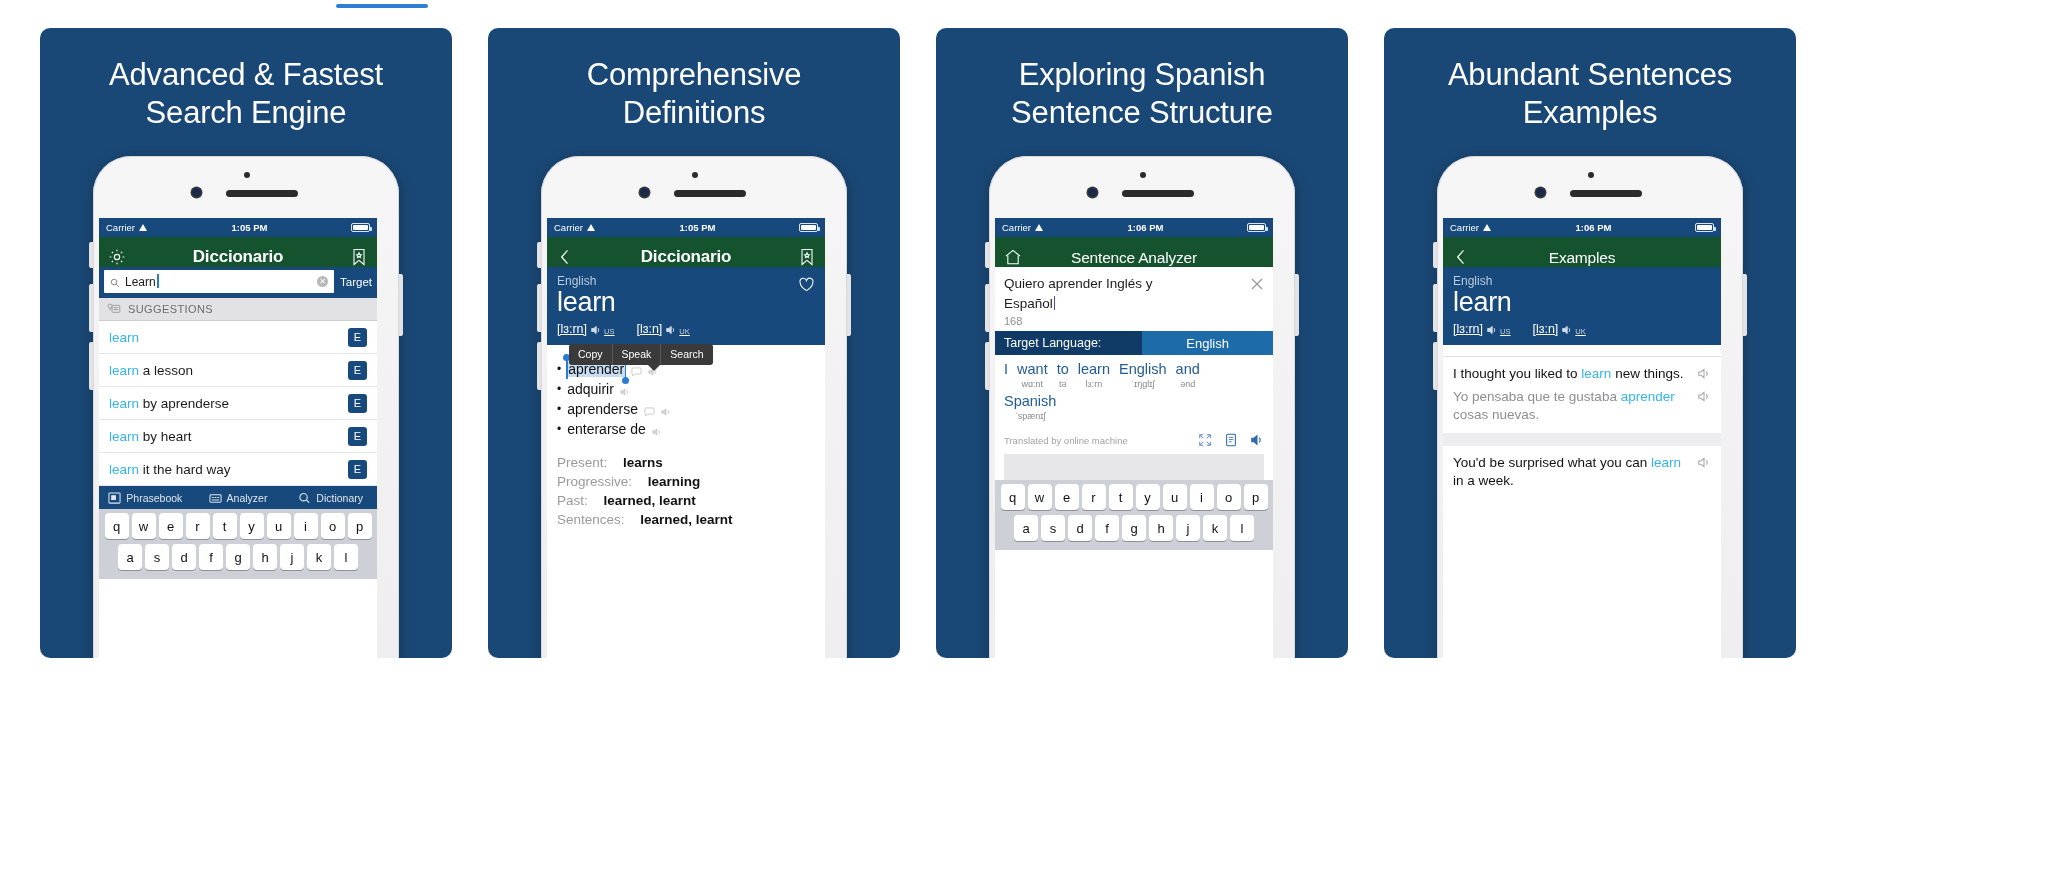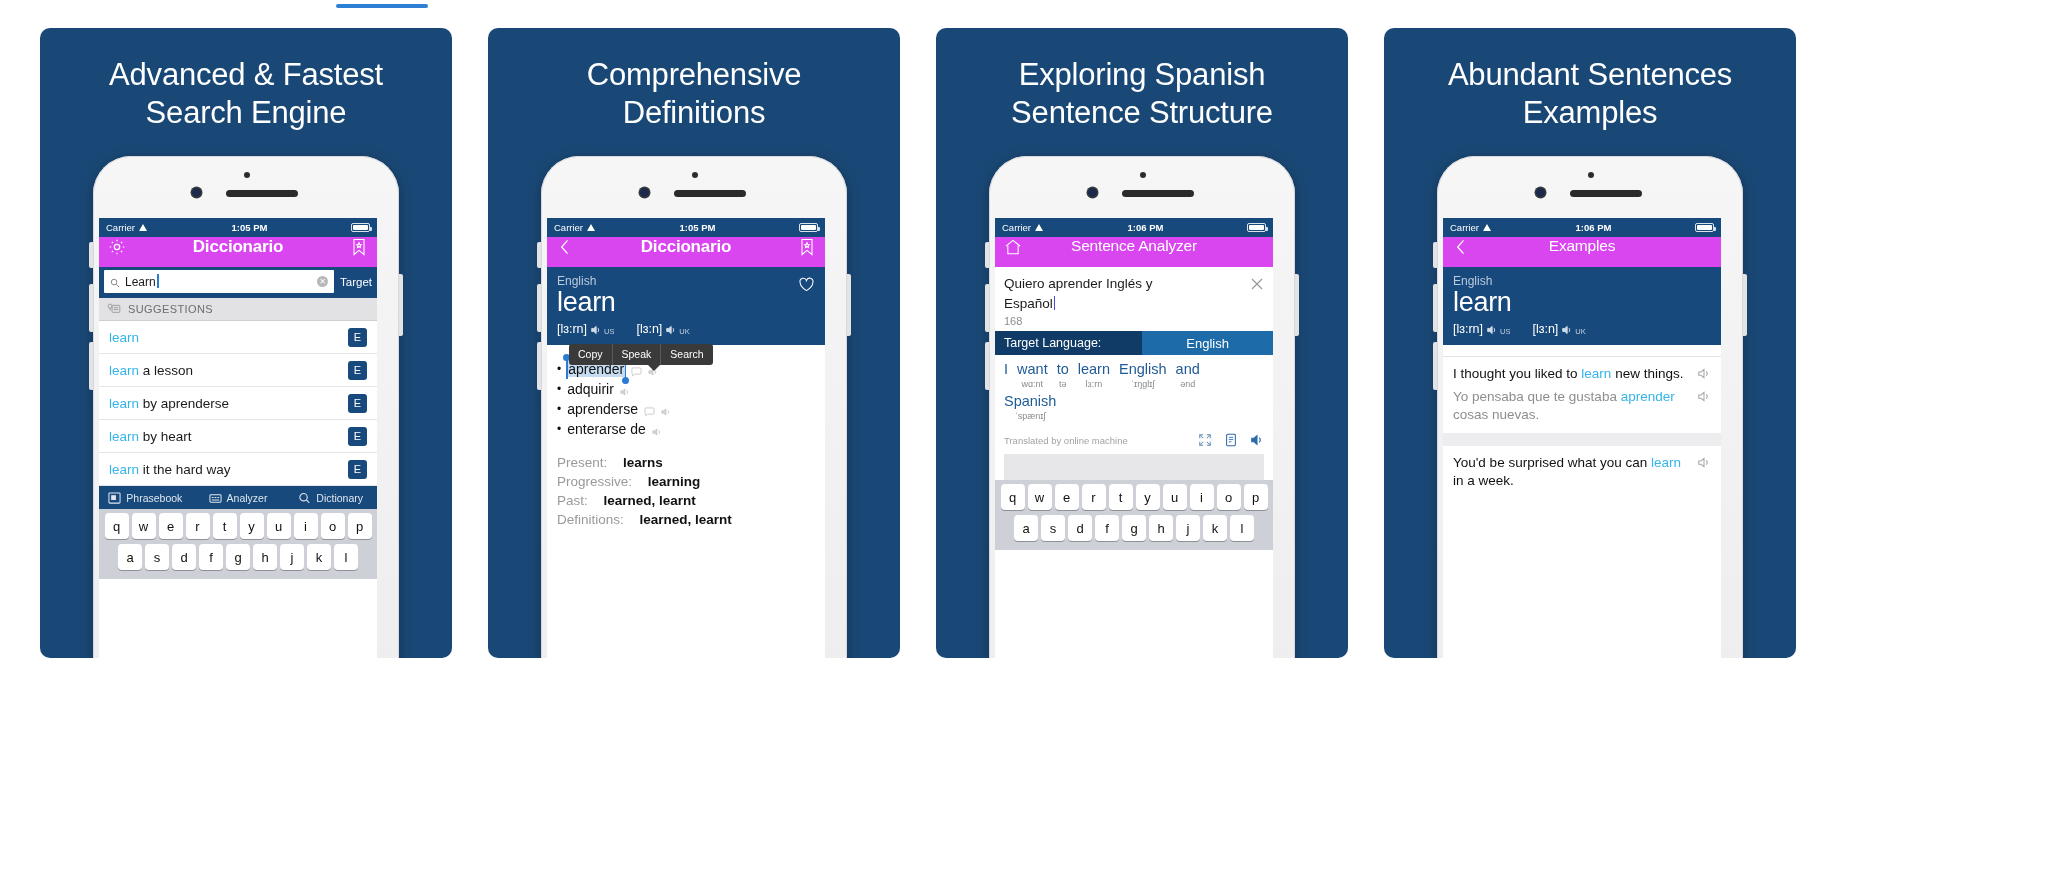--- a/index.html
+++ b/index.html
@@ -101,22 +101,22 @@
     content:""; position:absolute; left:0; bottom:1px; width:0;height:0;
     border-left:4.5px solid transparent;border-right:4.5px solid transparent;
     border-bottom:7px solid #fff;
   }
   .battery { width:19px;height:9px;border:1px solid rgba(255,255,255,.85);border-radius:2px; position:relative;}
   .battery::after{content:"";position:absolute;right:-3px;top:2.5px;width:2px;height:4px;background:rgba(255,255,255,.85);border-radius:0 1px 1px 0;}
   .battery i{position:absolute;left:1px;top:1px;bottom:1px;right:1px;background:#fff;border-radius:1px;display:block;}
 
   
   .navbar {
-    background:#d946ef; color:#fff; height:30px;
-    display:flex; align-items:flex-start; padding: 0 8px; position:relative;
+    background:#14532d; color:#fff; height:30px;
+    display:flex; align-items:flex-end; padding: 0 8px; position:relative;
   }
   .navbar .nav-title {
     position:absolute; left:0; right:0; text-align:center;
     font-size:17px; font-weight:700; letter-spacing:-0.2px; pointer-events:none;
   }
   .navbar .nav-title.light { font-weight:400; font-size:15.5px; }
   .nav-icon { width:20px; height:20px; position:relative; z-index:2; }
   .nav-icon svg { display:block; width:100%; height:100%; }
   .nav-right { margin-left:auto; }
 
@@ -167,21 +167,21 @@
     width:24px; height:26px; background:#fff; border-radius:4px;
     display:flex;align-items:center;justify-content:center;
     font-size:13px; color:#111; box-shadow:0 1px 0 #8f9198;
   }
   .kbd-row.r2 .key { width:24px; }
 
   
   .word-head { background:#17497c; color:#fff; padding: 7px 10px 9px 10px; position:relative; }
   .word-head .lang { font-size:12px; color:#b9cbdd; }
   .word-head .word { font-size:27px; font-weight:300; line-height:1.18; margin-top:-1px; letter-spacing:-0.3px;}
-  .word-head .prons { display:flex; gap:22px; align-items:flex-end; margin-top:3px; }
+  .word-head .prons { display:flex; gap:22px; align-items:flex-end; margin-top:3px;text-decoration:underline; }
   .pron { display:flex; align-items:flex-end; gap:3px; }
   .pron .ipa { font-size:12.5px; }
   .pron .spk { width:12px;height:12px; }
   .pron .cc { font-size:7.5px; color:#c4d2de; margin-left:-1px; }
   .heart { position:absolute; right:10px; top:10px; width:17px;height:15px; }
 
   .ctxmenu {
     position:absolute; left:22px; top:-1px;
     background:#3a3a3a; border-radius:3px; display:flex; height:21px; z-index:6;
   }
@@ -548,21 +548,21 @@
           </div>
           <div class="form-row">
             <span class="lbl">Progressive:</span>
             <span class="v">learning</span>
           </div>
           <div class="form-row">
             <span class="lbl">Past:</span>
             <span class="v">learned, learnt</span>
           </div>
           <div class="form-row">
-            <span class="lbl">Definitions:</span>
+            <span class="lbl">Sentences:</span>
             <span class="v">learned, learnt</span>
           </div>
         </div>
       </div>
     </div>
   </div>
 
   <div class="card">
     <div class="card-title">
       <div>Exploring Spanish</div>

